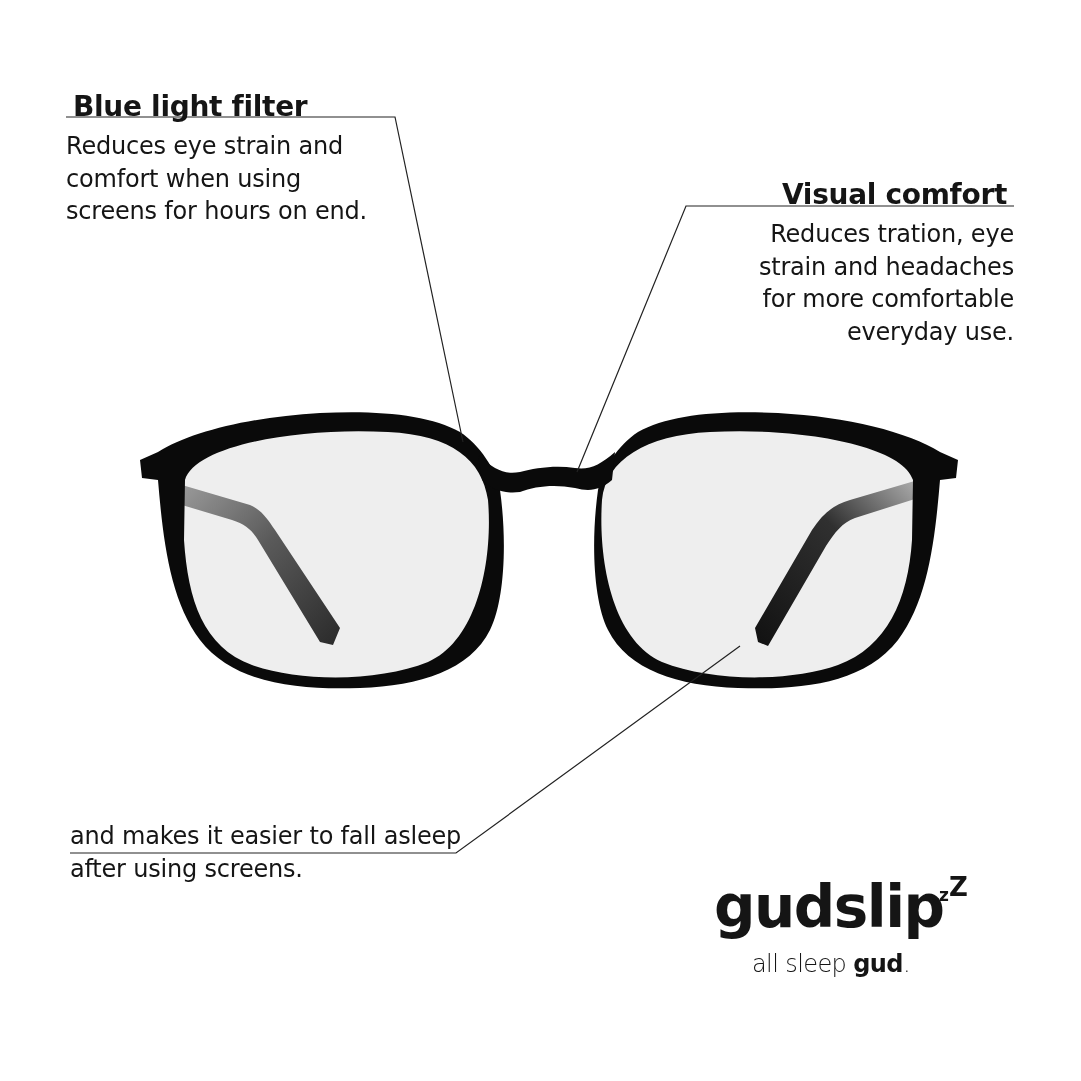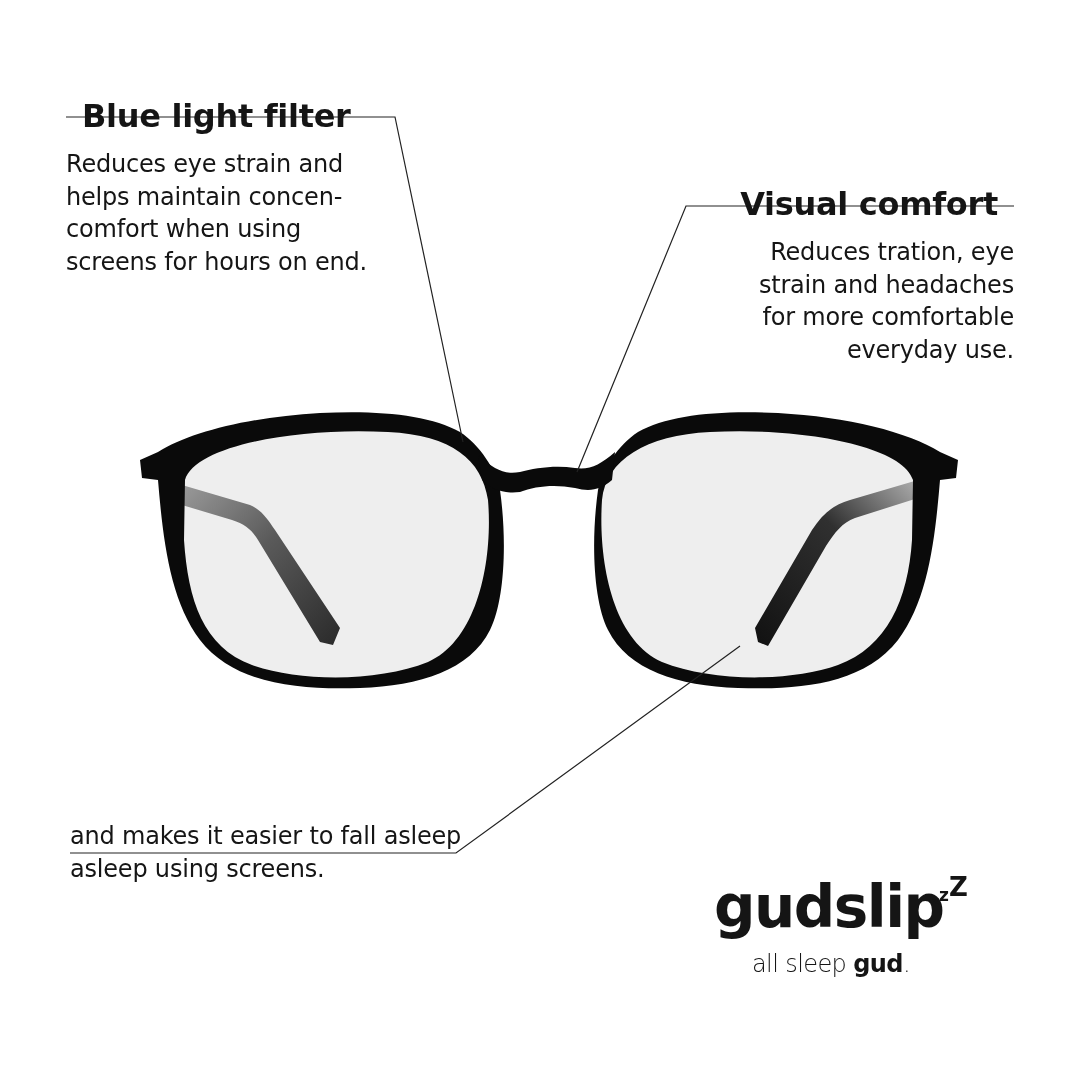--- a/index.html
+++ b/index.html
@@ -1,20 +1,20 @@
 <!DOCTYPE html>
 <html><head>
   <meta charset="utf-8">
   <style>
     html, body { margin: 0; padding: 0; background: #ffffff; }
     body { width: 1081px; height: 1081px; position: relative; overflow: hidden;
            font-family: "DejaVu Sans", sans-serif; color: #151515; }
     .art { position: absolute; left: 0; top: 0; width: 1081px; height: 1081px; }
     .callout { position: absolute; }
-    .callout h2 { margin: 16px; font-size: 32px; font-weight: 700; letter-spacing: -0.3px; line-height: 32px; }
+    .callout h2 { margin: 7px; font-size: 28px; font-weight: 700; letter-spacing: -0.3px; line-height: 32px; }
     .callout p { margin: 0; font-size: 24px; font-weight: 400; line-height: 32.5px; letter-spacing: -0.2px; }
     .c-blue { left: 66px; top: 84px; width: 340px; }
     .c-visual { right: 67px; top: 172px; width: 320px; text-align: right; }
     .c-night { left: 70px; top: 820px; width: 470px; }
     .logo { position: absolute; left: 714px; top: 872px; width: 270px; height: 110px; }
     .logo-word { position: absolute; left: 0; top: 0; font-size: 58px; font-weight: 700; letter-spacing: -1.5px; line-height: 70px; }
     .logo-zzz { position: absolute; left: 218px; top: 2px; font-weight: 700; line-height: 1; }
     .logo-zzz span { display: inline-block; }
     .logo-tag { position: absolute; left: 38px; top: 80px; font-size: 24px; line-height: 24px; letter-spacing: -0.6px; font-weight: 300; }
     .logo-tag b { font-weight: 700; }
@@ -53,36 +53,35 @@
   <path fill="#0a0a0a" d="M478,455 C495,470 505,475 520,472 C535,468 555,465 575,468 C590,470 600,465 615,452 L612,480 C600,490 590,492 575,488 C555,484 535,486 520,492 C505,494 492,490 482,480 Z"></path>
 
   <polyline points="66,117 395,117 463,442" fill="none" stroke="#222222" stroke-width="1.2"></polyline>
   <polyline points="1014,206 686,206 577,472" fill="none" stroke="#222222" stroke-width="1.2"></polyline>
   <polyline points="70,853 456,853 740,646" fill="none" stroke="#222222" stroke-width="1.2"></polyline>
 </svg>
 
 <div class="callout c-blue">
   <h2>Blue light filter</h2>
   <p>Reduces eye strain and</p>
-  <p>helps maintain concen-</p>
   <p>comfort when using</p>
   <p>screens for hours on end.</p>
 </div>
 
 <div class="callout c-visual">
   <h2>Visual comfort</h2>
   <p>Reduces tration, eye</p>
   <p>strain and headaches</p>
   <p>for more comfortable</p>
   <p>everyday use.</p>
 </div>
 
 <div class="callout c-night">
   <p>and makes it easier to fall asleep</p>
-  <p>asleep using screens.</p>
+  <p>after using screens.</p>
 </div>
 
 <div class="logo">
   <div class="logo-word">gudslip</div>
   <div class="logo-zzz">
     <span style="font-size:12px;">z</span><span style="font-size:17px;vertical-align:4px;">z</span><span style="font-size:26px;vertical-align:9px;">Z</span>
   </div>
   <div class="logo-tag"><span>all sleep </span><b>gud</b><span>.</span></div>
 </div>
 

